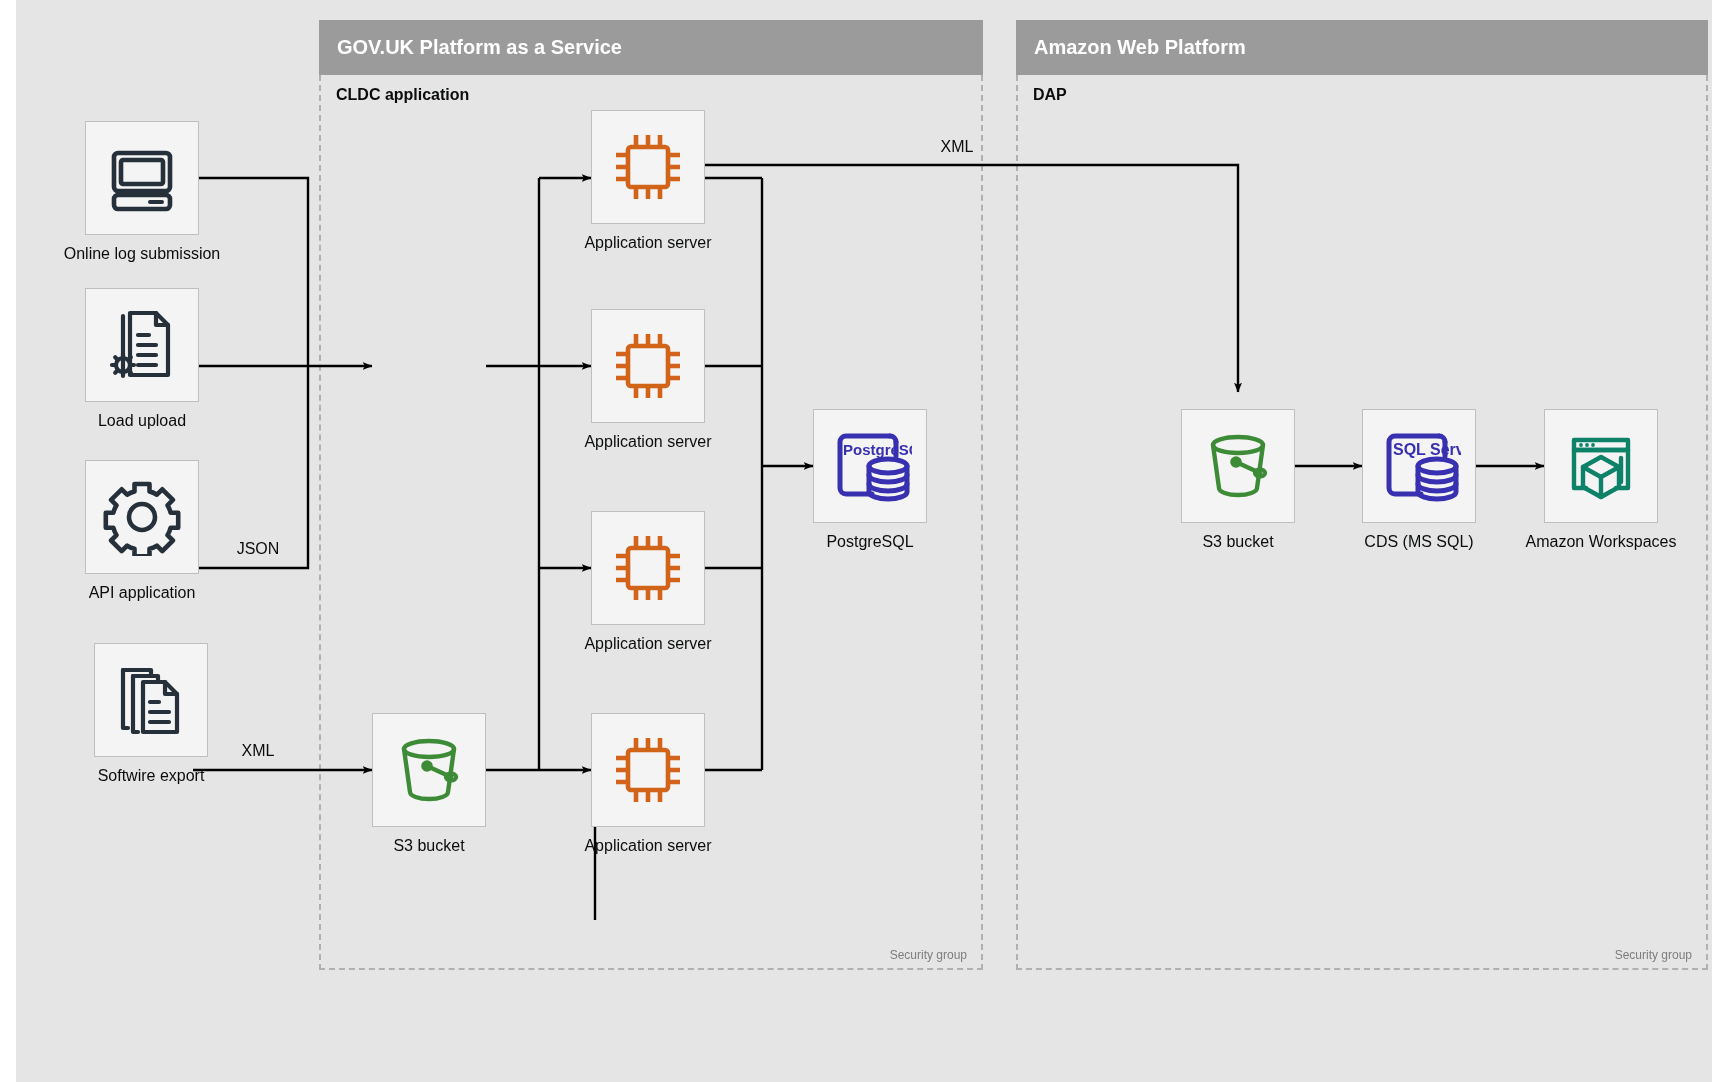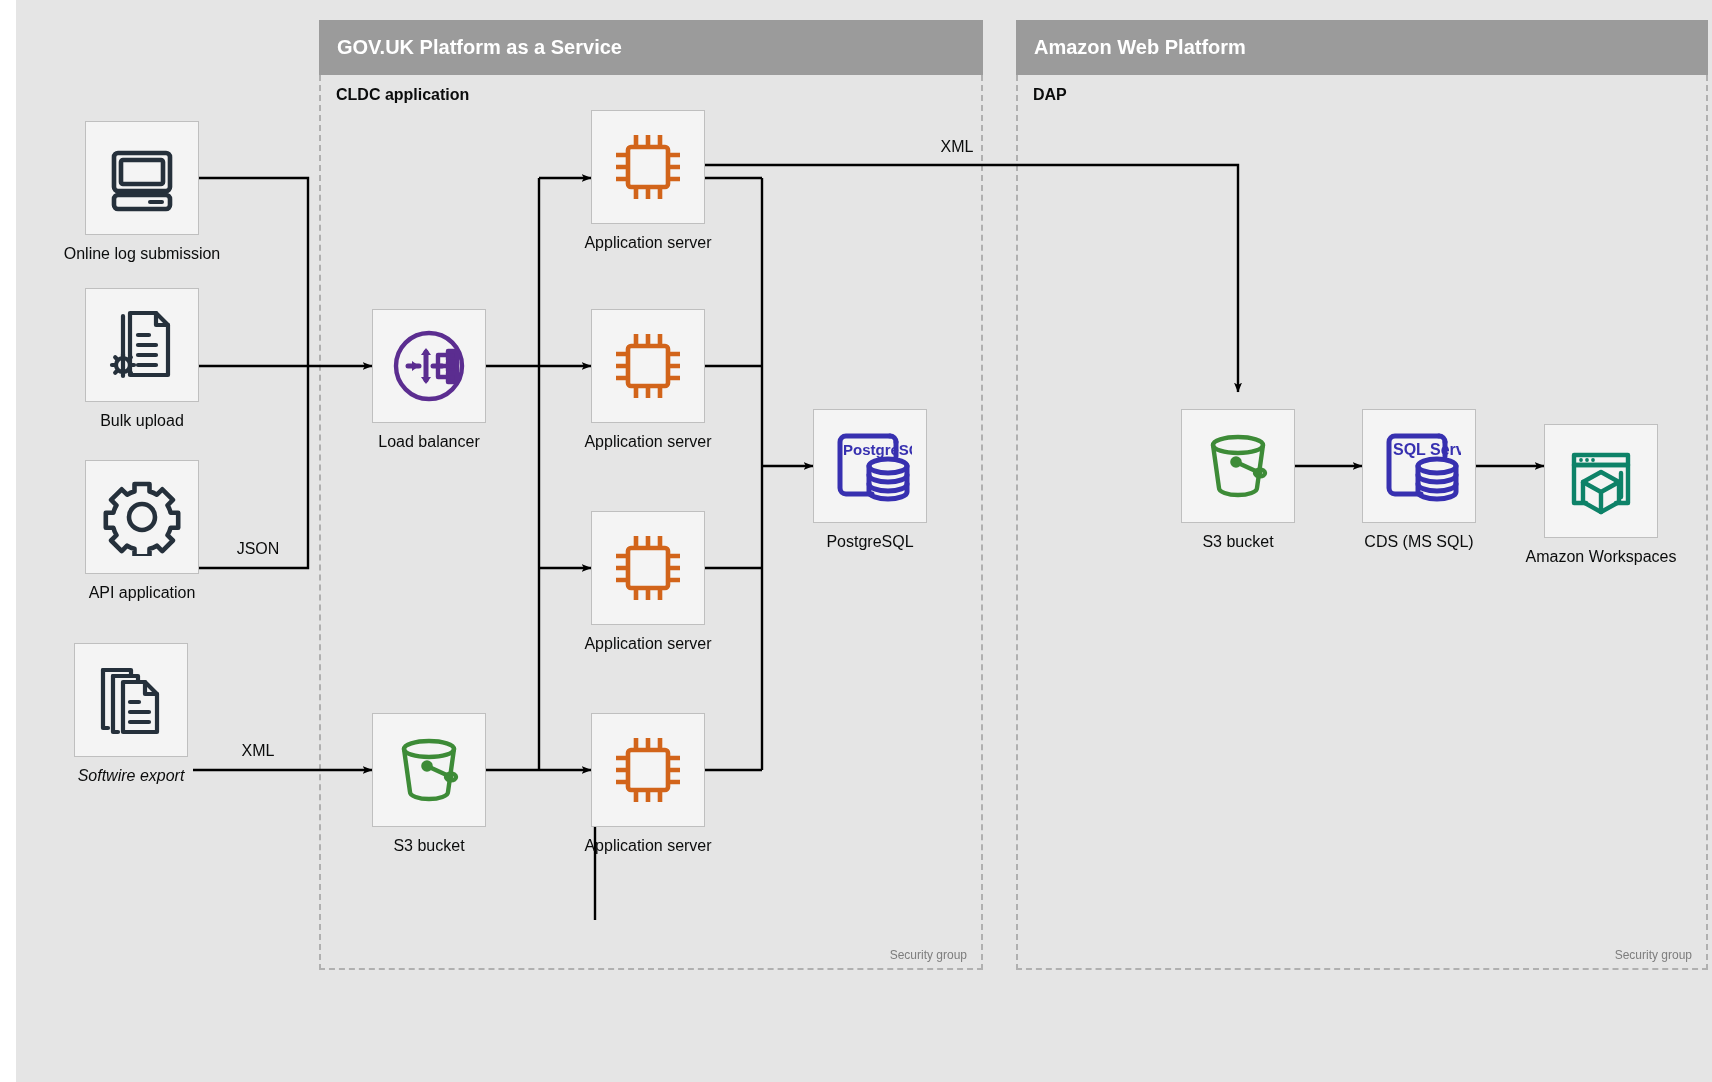--- a/index.html
+++ b/index.html
@@ -184,69 +184,50 @@
         <path d="M26 6 H52 L64 18 V68 H26 Z"></path>
         <path d="M52 6 V18 H64"></path>
         <path d="M34 28 H45"></path>
         <path d="M34 38 H52"></path>
         <path d="M34 48 H52"></path>
         <path d="M34 58 H52"></path>
         <circle cx="19" cy="58" r="7"></circle>
         <path d="M19 47 V50 M19 66 V69 M8 58 H11 M27 58 H30 M11.2 50.2 L13.4 52.4 M24.6 63.6 L26.8 65.8 M26.8 50.2 L24.6 52.4 M13.4 63.6 L11.2 65.8"></path>
       </svg>
     </div>
-    <div class="caption">Bulk upload</div>
+    <div class="caption">Load upload</div>
   </div>
 
   <div class="node" style="left:69px; top:460px;">
     <div class="tile">
       <svg width="78" height="78" viewBox="0 0 78 78" fill="none" stroke="#25303b" stroke-width="4.6" stroke-linejoin="round" stroke-linecap="round">
         <circle cx="39" cy="39" r="13"></circle>
         <path d="M31.5 6 h15 v7.6 a26 26 0 0 1 7.4 3.1 l5.4 -5.4 l10.6 10.6 l-5.4 5.4 a26 26 0 0 1 3.1 7.4 h7.6 v15 h-7.6 a26 26 0 0 1 -3.1 7.4 l5.4 5.4 l-10.6 10.6 l-5.4 -5.4 a26 26 0 0 1 -7.4 3.1 v7.6 h-15 v-7.6 a26 26 0 0 1 -7.4 -3.1 l-5.4 5.4 l-10.6 -10.6 l5.4 -5.4 a26 26 0 0 1 -3.1 -7.4 h-7.6 v-15 h7.6 a26 26 0 0 1 3.1 -7.4 l-5.4 -5.4 l10.6 -10.6 l5.4 5.4 a26 26 0 0 1 7.4 -3.1 z"></path>
       </svg>
     </div>
     <div class="caption">API application</div>
   </div>
 
-  <div class="node" style="left:58px; top:643px;font-style:italic;">
+  <div class="node" style="left:78px; top:643px;">
     <div class="tile">
       <svg width="76" height="76" viewBox="0 0 76 76" fill="none" stroke="#25303b" stroke-width="4.2" stroke-linejoin="round" stroke-linecap="round">
         <path d="M10 8 H38 V12"></path>
         <path d="M10 8 V66 H15"></path>
         <path d="M20 14 H45 V18"></path>
         <path d="M20 14 V70 H25"></path>
         <path d="M30 20 H52 L64 32 V70 H30 Z"></path>
         <path d="M52 20 V32 H64"></path>
         <path d="M37 40 H46"></path>
         <path d="M37 50 H56"></path>
         <path d="M37 60 H56"></path>
       </svg>
     </div>
     <div class="caption">Softwire export</div>
   </div>
 
-  <div class="node" style="left:356px; top:309px;">
-    <div class="tile">
-      <svg width="82" height="82" viewBox="0 0 82 82" fill="none" stroke="#5b2d90" stroke-width="4.4" stroke-linejoin="round" stroke-linecap="round">
-        <circle cx="41" cy="41" r="33"></circle>
-        <path d="M20 41 H31" stroke-width="5"></path>
-        <path d="M31 41 l-7 -5 v10 z" fill="#5b2d90" stroke="none"></path>
-        <path d="M38 27 V55" stroke-width="5"></path>
-        <path d="M38 23 l-5 7 h10 z" fill="#5b2d90" stroke="none"></path>
-        <path d="M38 59 l-5 -7 h10 z" fill="#5b2d90" stroke="none"></path>
-        <path d="M54 41 H45" stroke-width="5"></path>
-        <path d="M45 41 l7 -5 v10 z" fill="#5b2d90" stroke="none"></path>
-        <path d="M50 30 H62 M50 30 V41 M50 52 H62 M50 52 V41 M50 41 H62"></path>
-        <rect x="60" y="26" width="9" height="9" fill="#5b2d90"></rect>
-        <rect x="60" y="37" width="9" height="9" fill="#5b2d90"></rect>
-        <rect x="60" y="48" width="9" height="9" fill="#5b2d90"></rect>
-      </svg>
-    </div>
-    <div class="caption">Load balancer</div>
-  </div>
 
   <div class="node" style="left:575px; top:110px;">
     <div class="tile">
       <svg width="78" height="78" viewBox="0 0 78 78" fill="none" stroke="#d2641a" stroke-width="4.6" stroke-linecap="butt">
         <rect x="19" y="19" width="40" height="40" rx="3"></rect>
         <path d="M27 19 V7 M39 19 V7 M51 19 V7 M27 59 V71 M39 59 V71 M51 59 V71 M19 27 H7 M19 39 H7 M19 51 H7 M59 27 H71 M59 39 H71 M59 51 H71"></path>
       </svg>
     </div>
     <div class="caption">Application server</div>
   </div>
@@ -341,21 +322,21 @@
           <ellipse cx="60" cy="42" rx="19" ry="7"></ellipse>
           <path d="M41 42 V68 a19 7 0 0 0 38 0 V42"></path>
           <path d="M41 51 a19 7 0 0 0 38 0"></path>
           <path d="M41 60 a19 7 0 0 0 38 0"></path>
         </g>
       </svg>
     </div>
     <div class="caption">CDS (MS SQL)</div>
   </div>
 
-  <div class="node" style="left:1528px; top:424px;">
+  <div class="node" style="left:1528px; top:409px;">
     <div class="tile">
       <svg width="80" height="80" viewBox="0 0 80 80" fill="none" stroke="#0d8268" stroke-width="4.4" stroke-linejoin="round" stroke-linecap="round">
         <path d="M13 24 V62 H25"></path>
         <path d="M67 24 V62 H55"></path>
         <path d="M13 24 V14 H67 V24 Z"></path>
         <path d="M13 24 H67"></path>
         <path d="M60 32 V56"></path>
         <circle cx="20" cy="19" r="1.9" fill="#0d8268" stroke="none"></circle>
         <circle cx="26" cy="19" r="1.9" fill="#0d8268" stroke="none"></circle>
         <circle cx="32" cy="19" r="1.9" fill="#0d8268" stroke="none"></circle>

